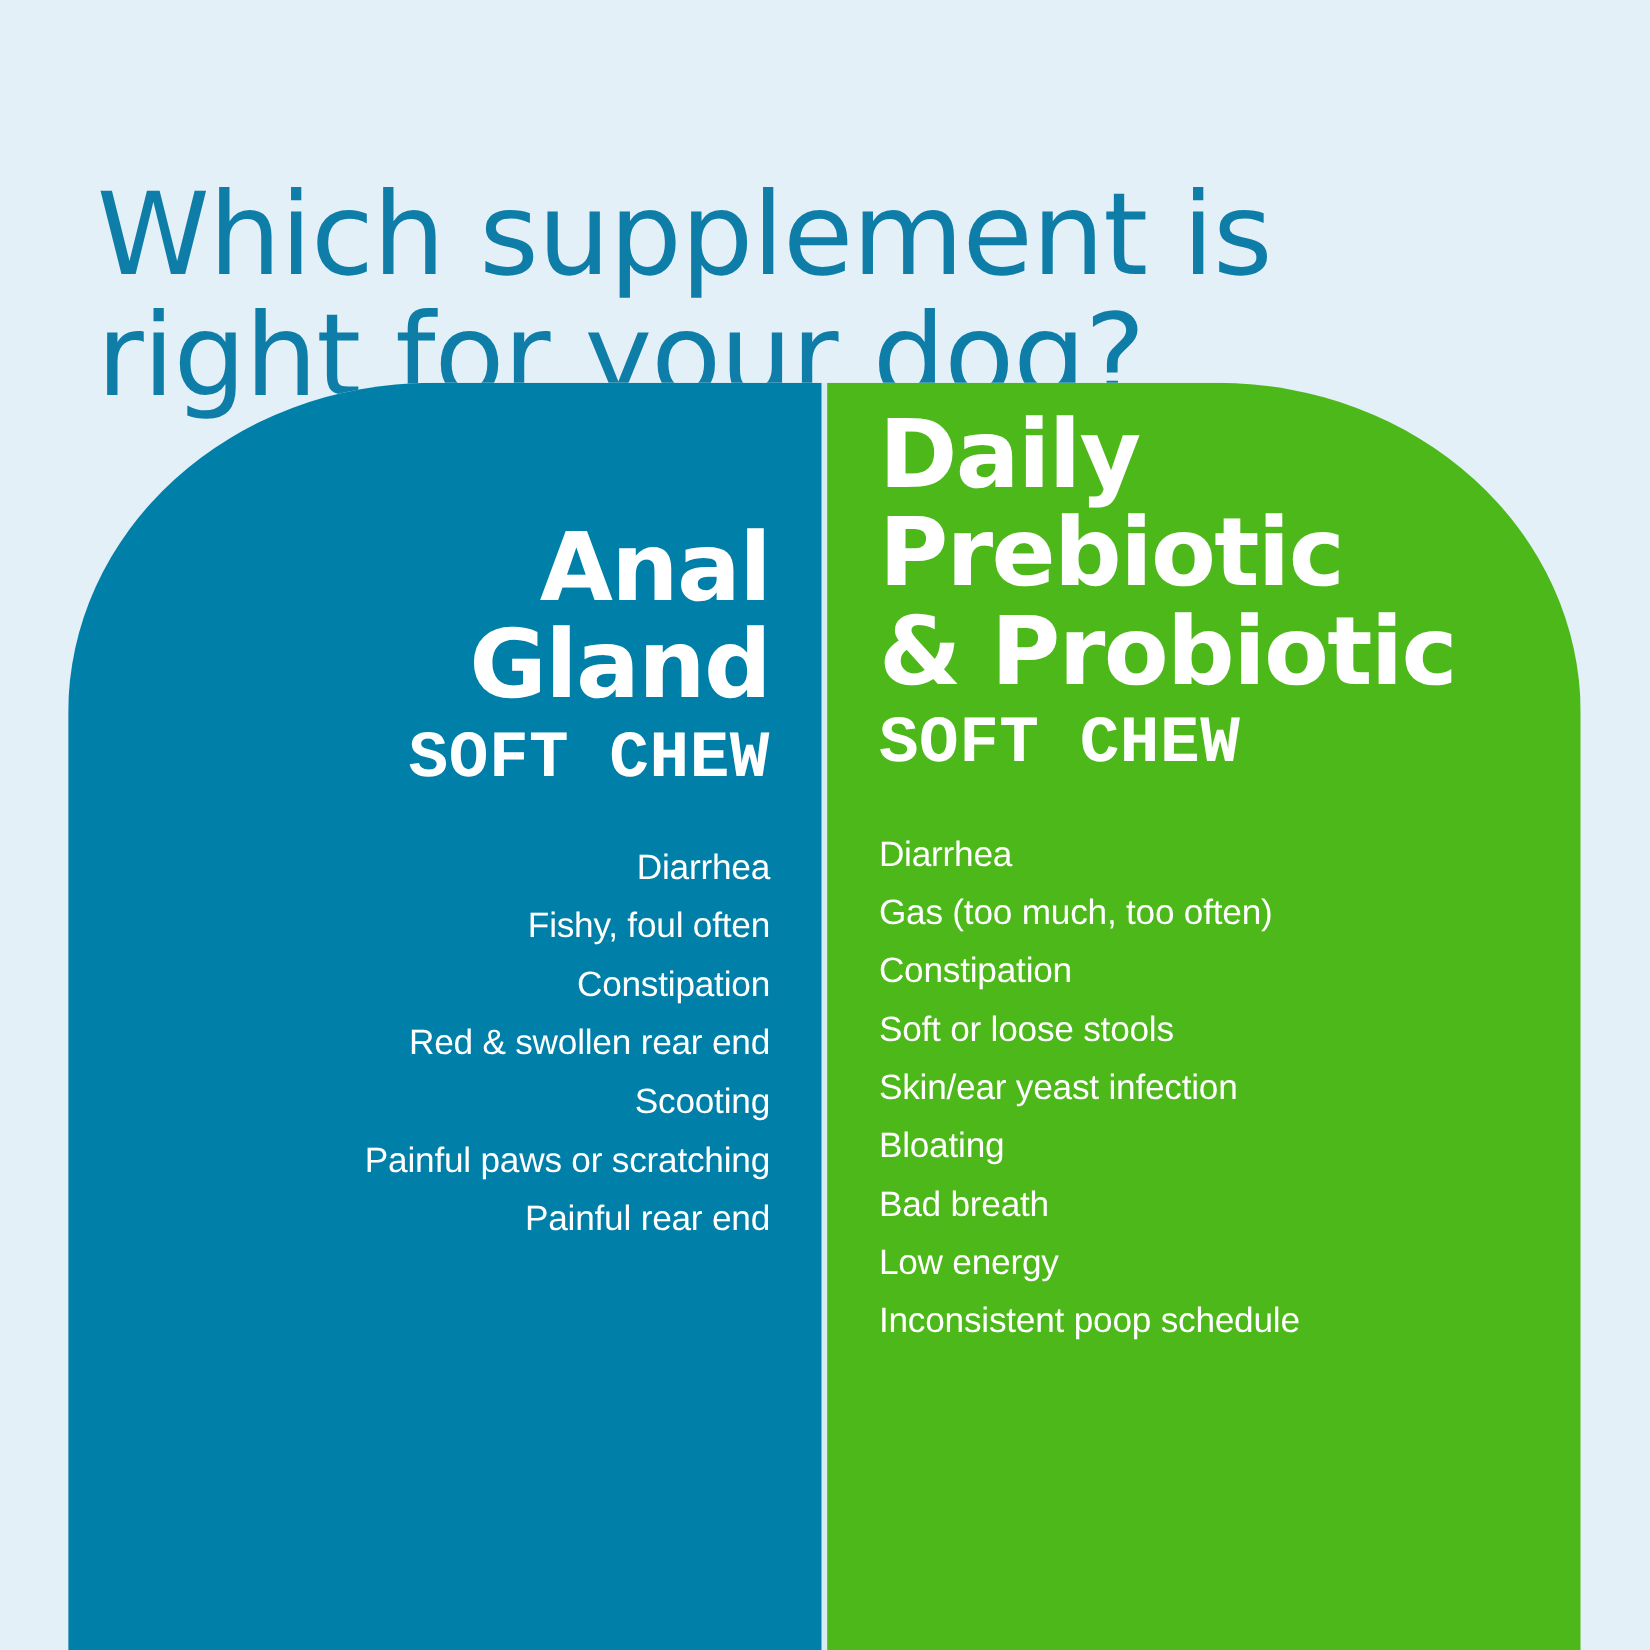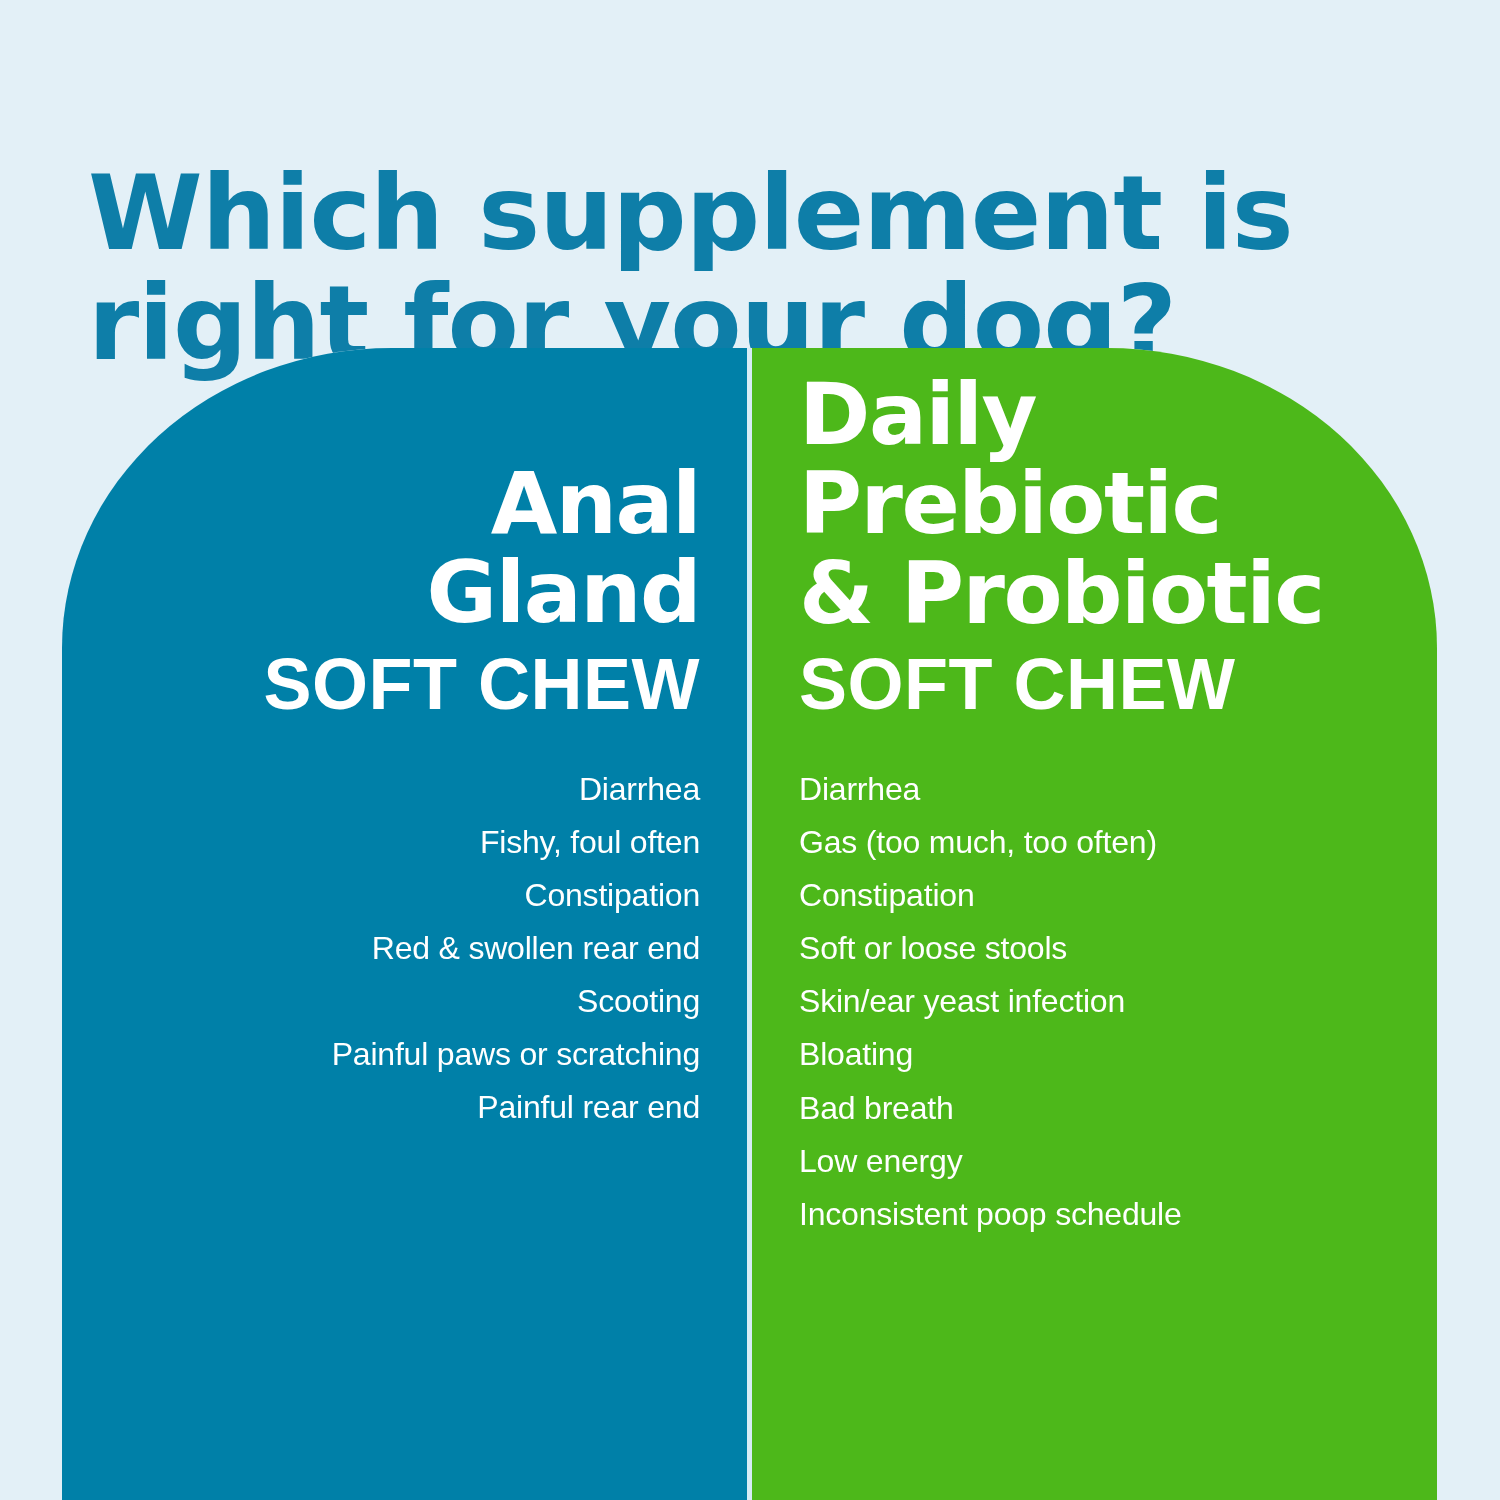--- a/index.html
+++ b/index.html
@@ -16,21 +16,21 @@
   }
 
   
   #headline {
     position: absolute;
     left: 88px;
     top: 88px;
     width: 1180px;
     color: #0e7ea8;
     font-family: "DejaVu Sans", sans-serif;
-    font-weight: 700;
+    font-weight: 400;
     font-size: 104px;
     line-height: 1.06;
     letter-spacing: -1px;
   }
   #headline .hl-line { display: block; white-space: nowrap; }
 
   
   #panels {
     position: absolute;
     left: 62px;
@@ -94,43 +94,43 @@
     font-family: "DejaVu Sans", sans-serif;
     font-weight: 700;
     font-size: 86px;
     line-height: 1.04;
     letter-spacing: -1.5px;
   }
   .product-name .pn-line { display: block; white-space: nowrap; }
 
   .product-form {
     color: #ffffff;
-    font-family: Liberation Sans, sans-serif;
+    font-family: Liberation Mono, monospace;
     font-weight: 700;
-    font-size: 72px;
+    font-size: 60px;
     line-height: 1.12;
     letter-spacing: 0.5px;
     white-space: nowrap;
   }
 
   .symptom-list {
     list-style: none;
     margin: 0;
     padding: 0;
     color: #ffffff;
     font-family: "Liberation Sans", sans-serif;
     font-weight: 400;
     font-size: 32px;
     line-height: 1.66;
     letter-spacing: -0.2px;
   }
   .symptom-list li { white-space: nowrap; }
 
   
-  .panel.blue .panel-inner  { top: 111px; }
+  .panel.blue .panel-inner  { top: 124px; }
   .panel.green .panel-inner { top: 22px;  }
 
   .panel.blue .product-name  { margin-bottom: 6px; }
   .panel.green .product-name { margin-bottom: 6px; }
 
   .panel.blue .product-form  { margin-bottom: 38px; }
   .panel.green .product-form { margin-bottom: 38px; }
 </style>
 </head>
 <body>

